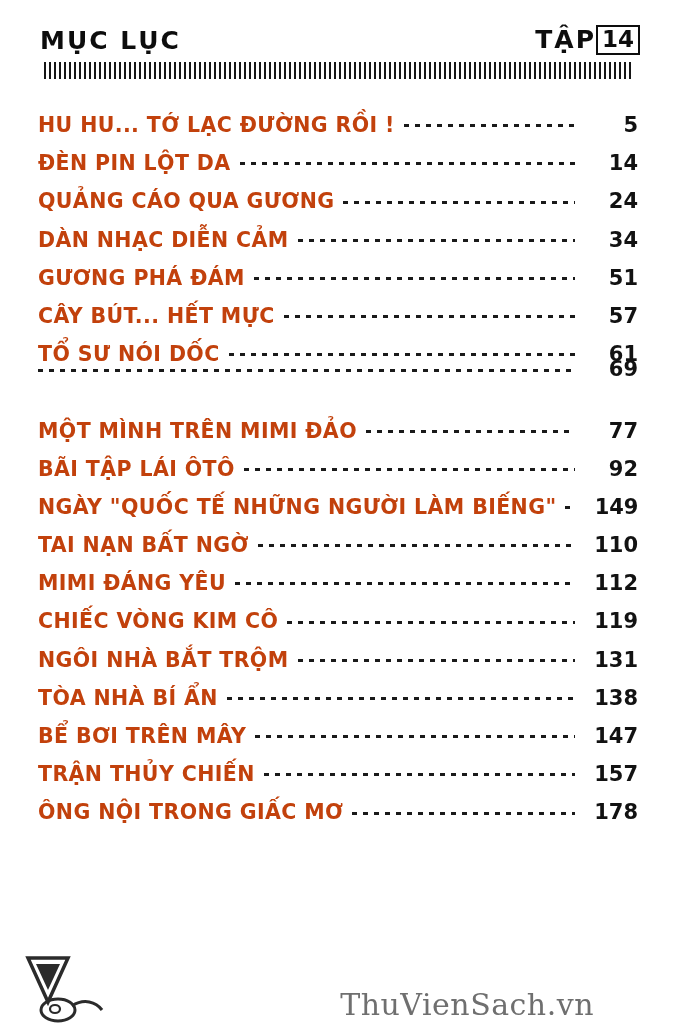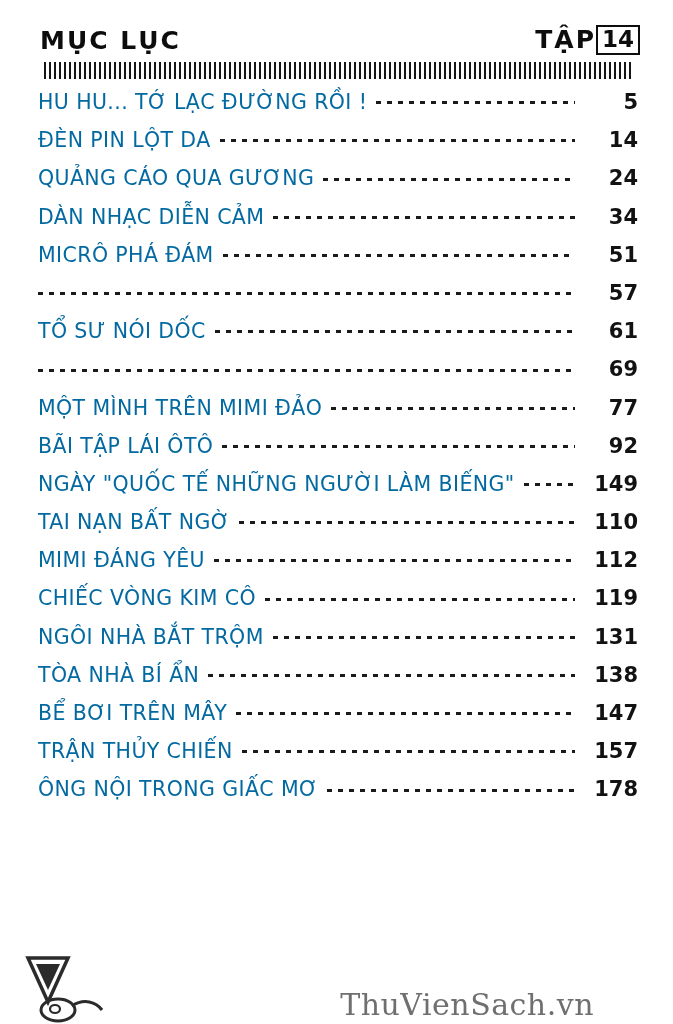--- a/index.html
+++ b/index.html
@@ -78,25 +78,26 @@
     width: 600px;
   }
   .toc-row {
     display: flex;
     align-items: baseline;
     height: 38.2px;
     white-space: nowrap;
   }
   .toc-title {
     font-size: 20.5px;
-    font-weight: normal;
+    font-weight: bold;
     letter-spacing: 0.4px;
-    color: #0369a1;
+    color: #c2410c;
     flex: 0 0 auto;
     padding-right: 9px;
+    margin-top: 23px;
   }
   .toc-leader {
     flex: 1 1 auto;
     position: relative;
     height: 1em;
     overflow: hidden;
     min-width: 10px;
   }
   .toc-leader::before {
     content: "";
@@ -183,26 +184,27 @@
     </div>
 
     <div class="toc-row">
       <span class="toc-title">DÀN NHẠC DIỄN CẢM</span>
       <span class="toc-leader"></span>
       <span class="toc-page">34</span>
     </div>
 
 
     <div class="toc-row">
-      <span class="toc-title">MICRÔ PHÁ ĐÁM</span>
+      <span class="toc-title">GƯƠNG PHÁ ĐÁM</span>
       <span class="toc-leader"></span>
       <span class="toc-page">51</span>
     </div>
 
     <div class="toc-row">
+      <span class="toc-title">CÂY BÚT... HẾT MỰC</span>
       <span class="toc-leader"></span>
       <span class="toc-page">57</span>
     </div>
 
     <div class="toc-row">
       <span class="toc-title">TỔ SƯ NÓI DỐC</span>
       <span class="toc-leader"></span>
       <span class="toc-page">61</span>
     </div>
 

